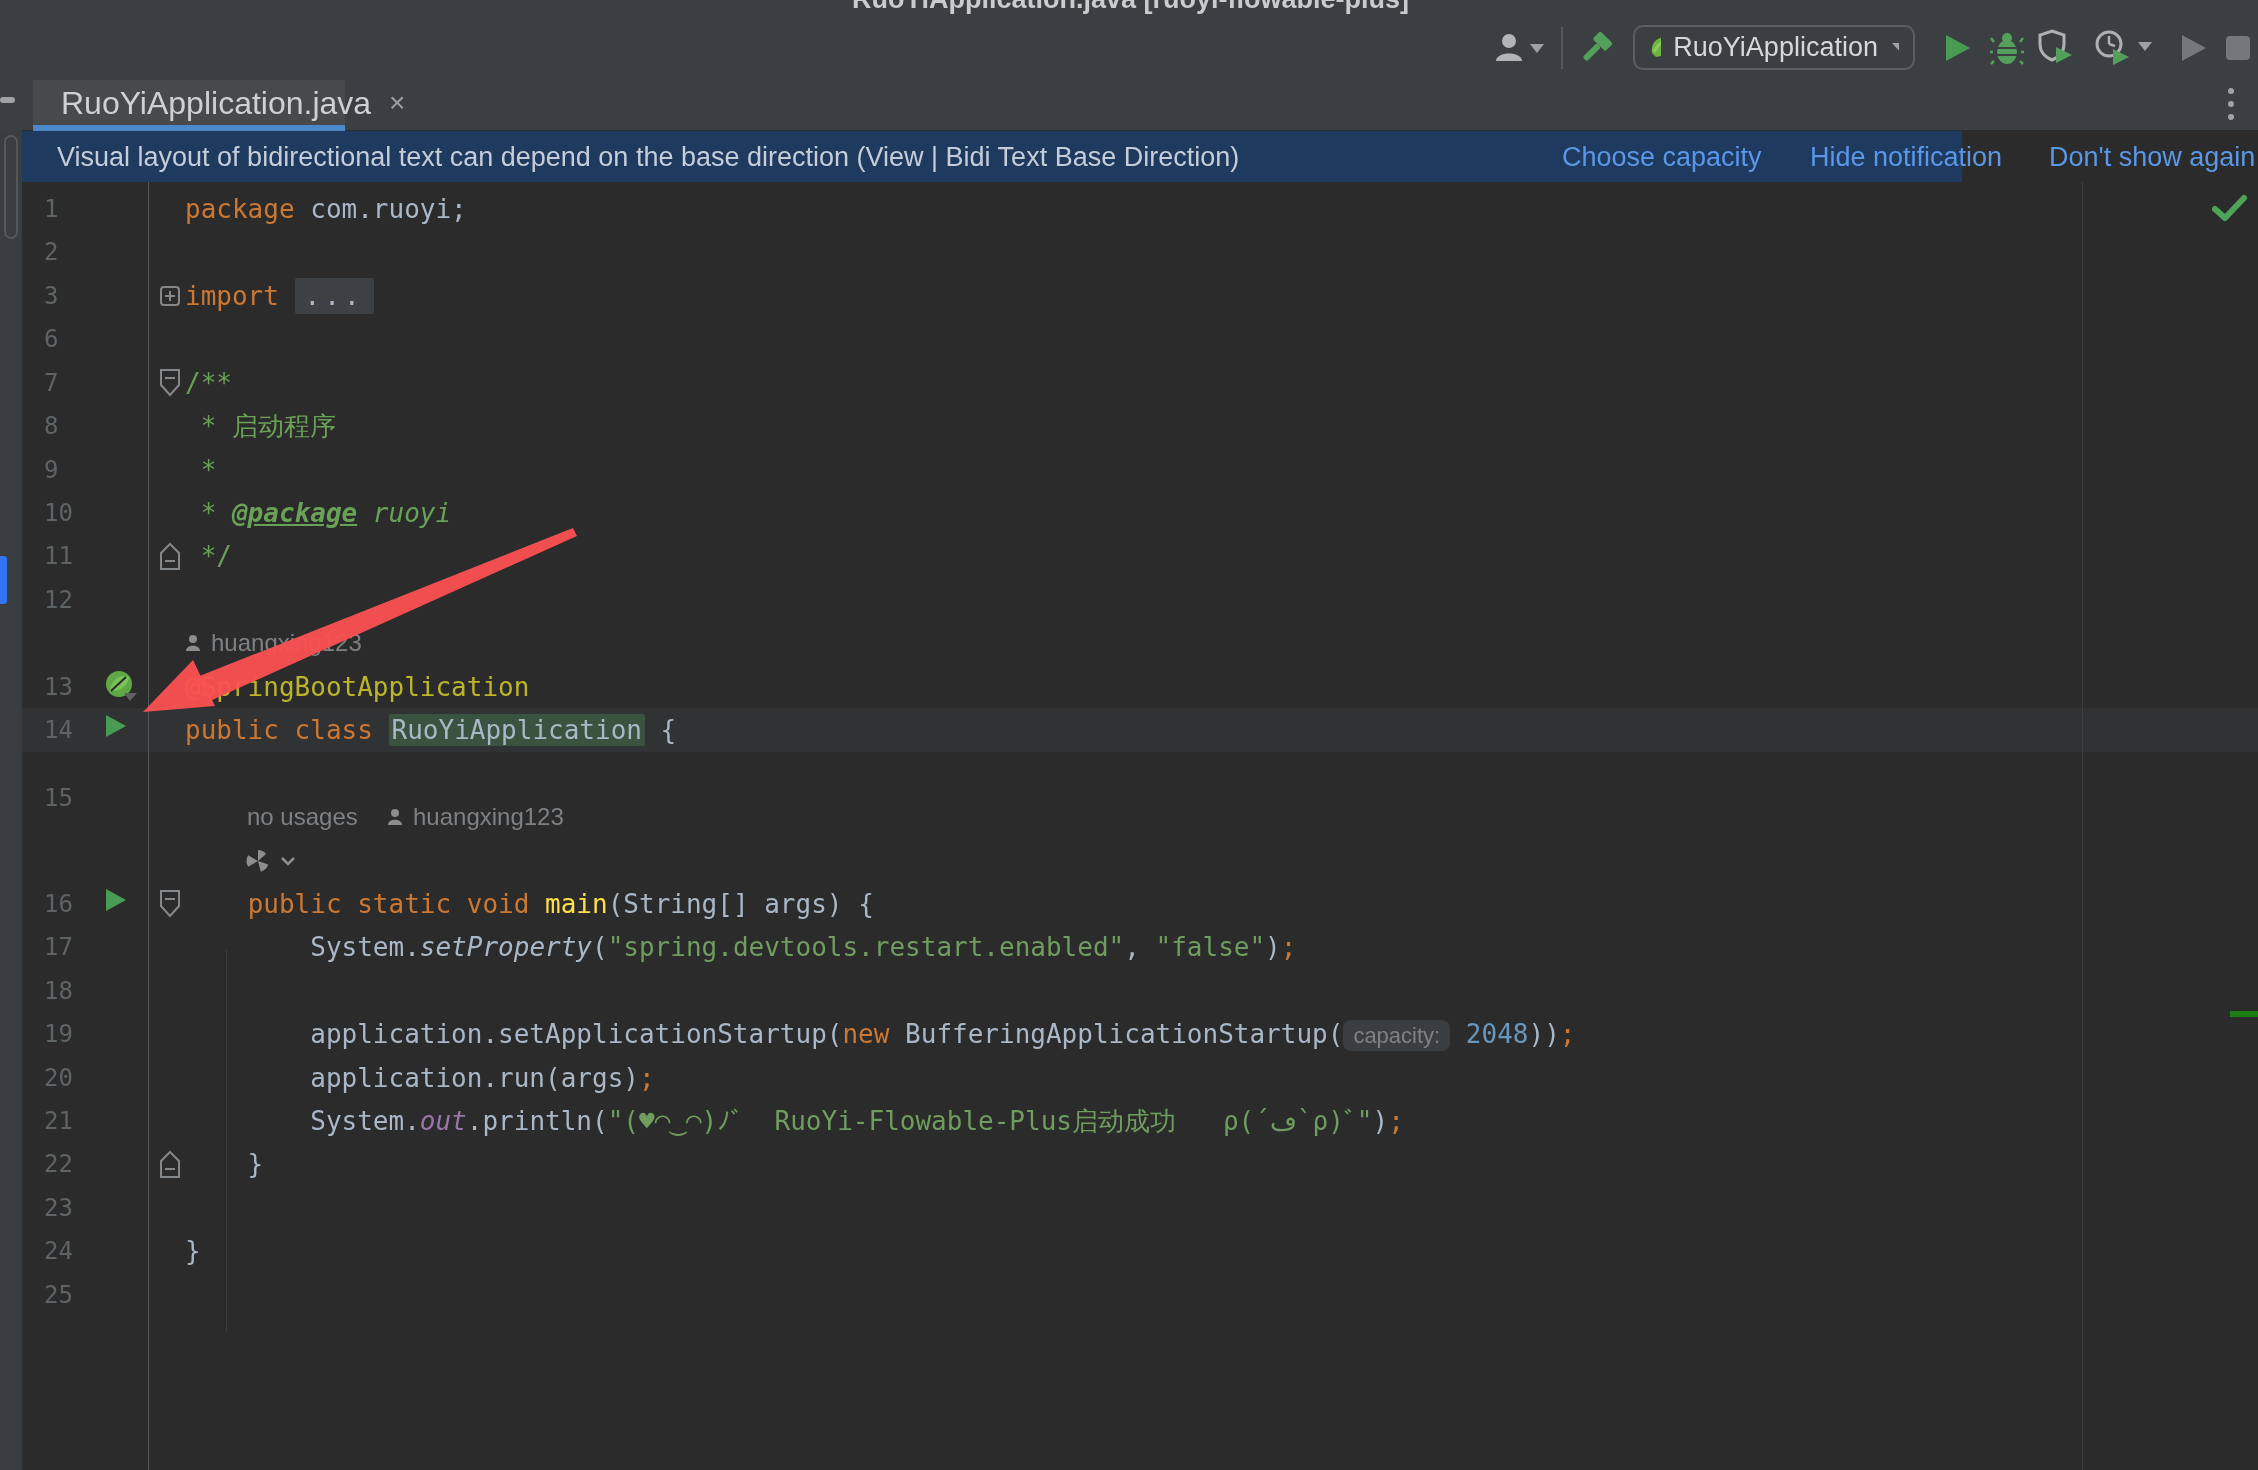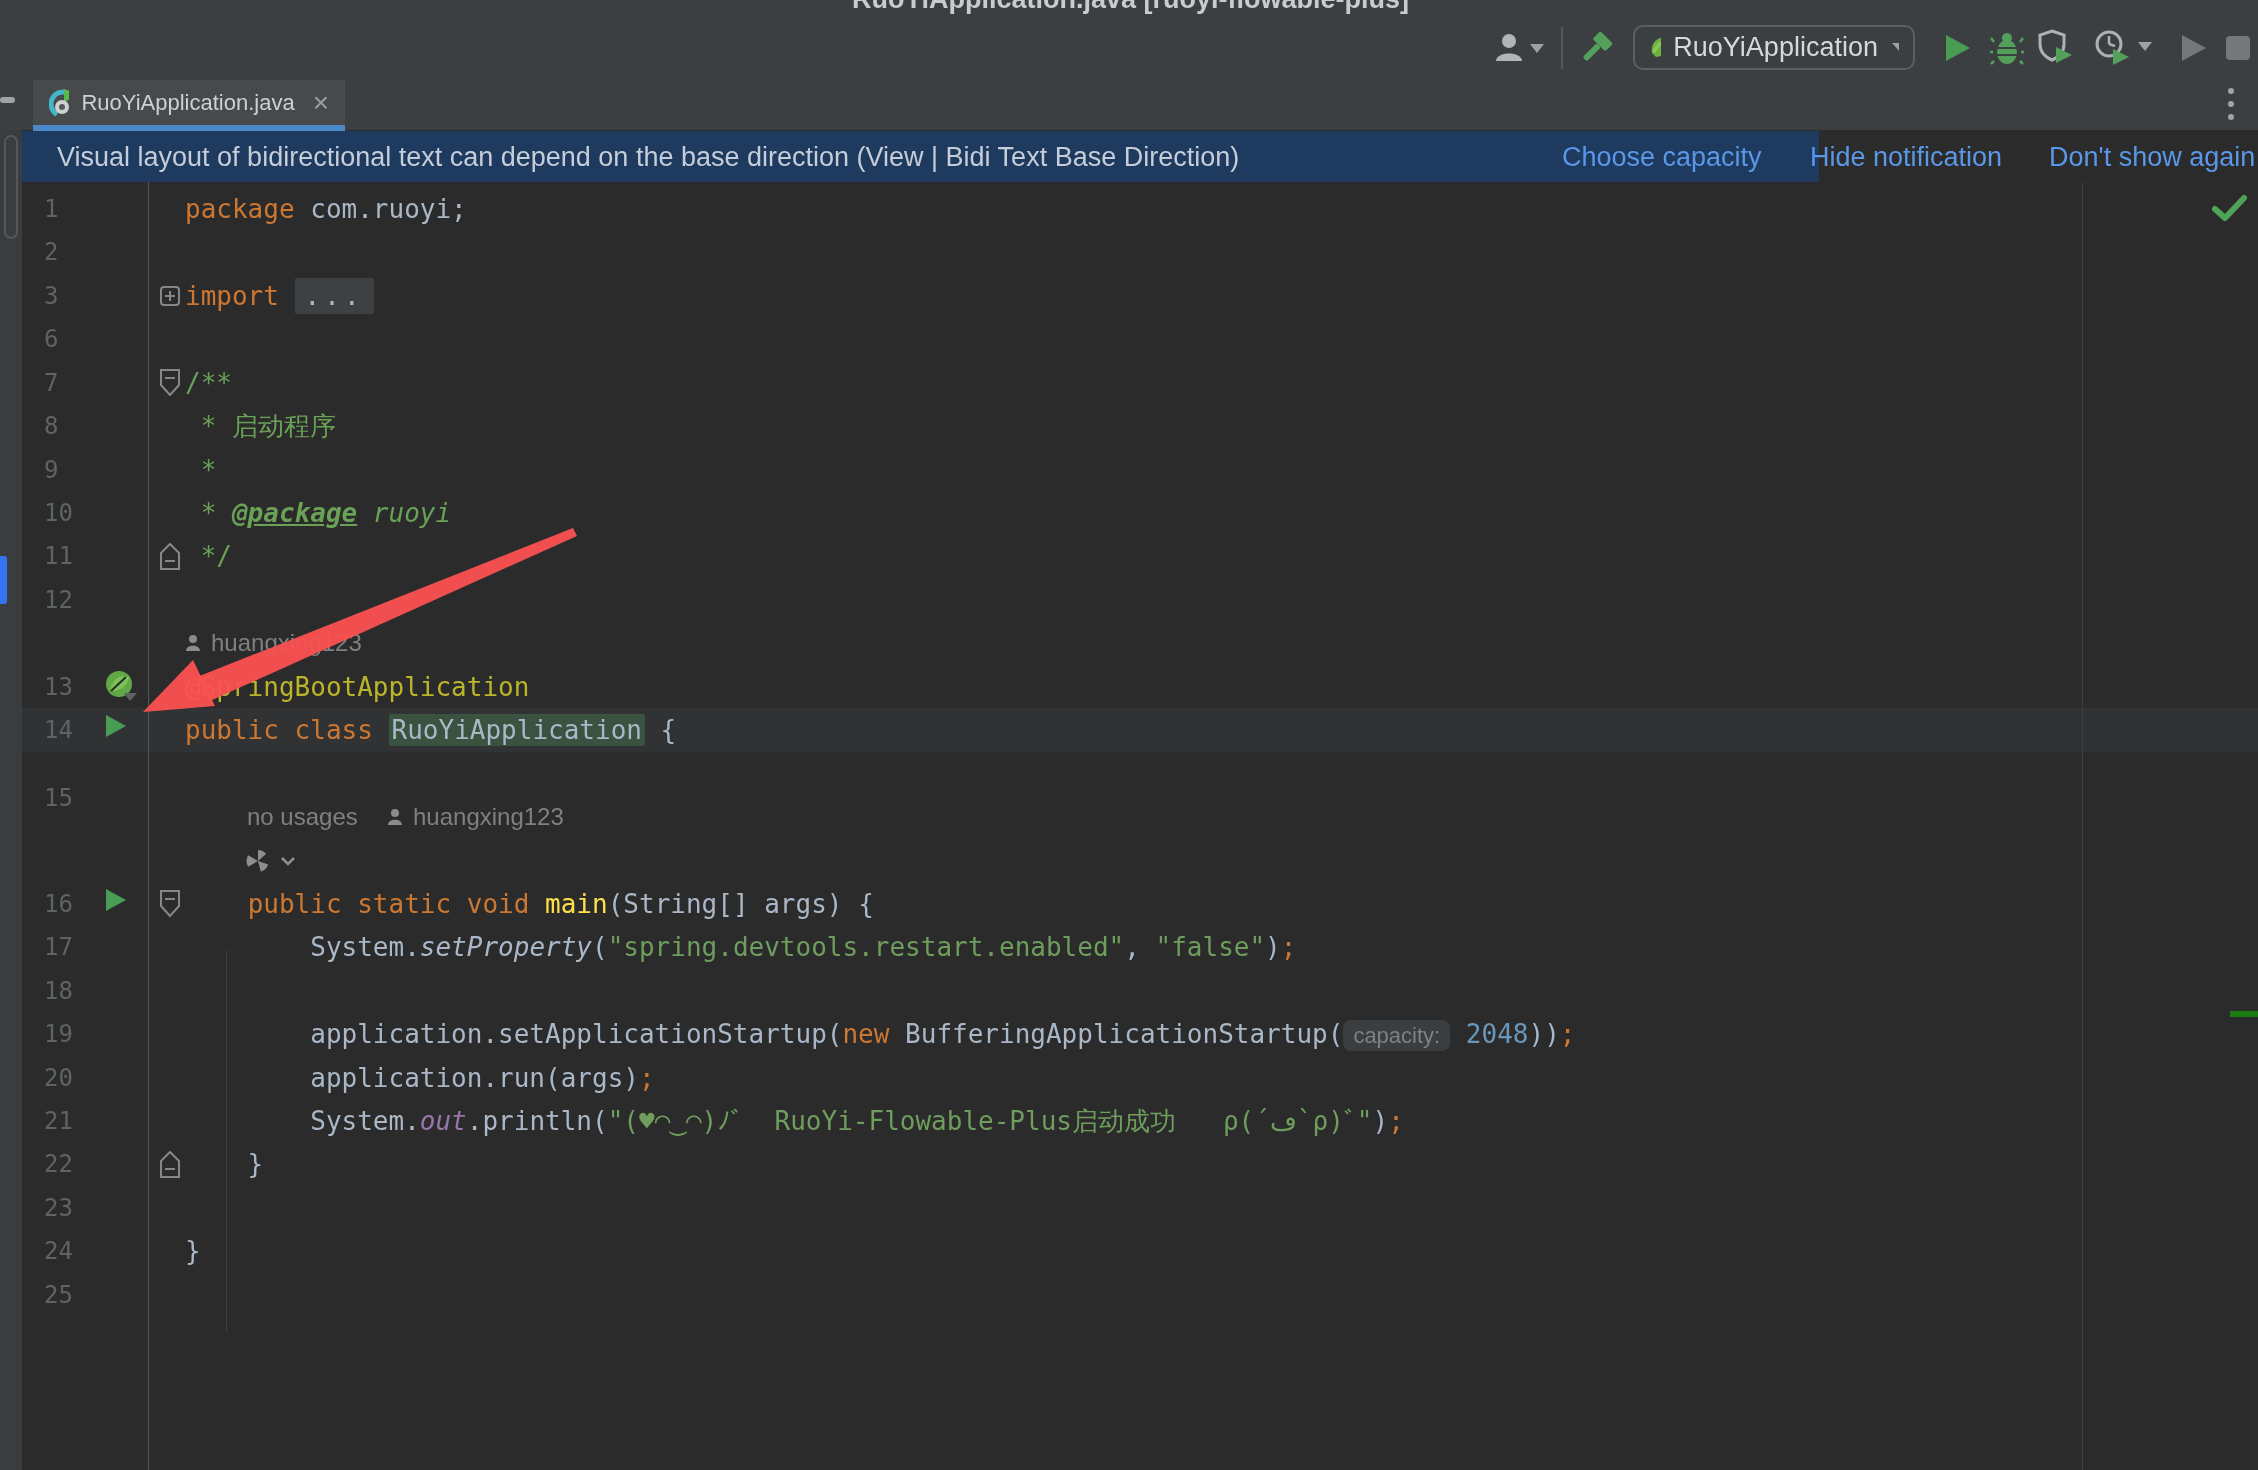--- a/index.html
+++ b/index.html
@@ -8,28 +8,28 @@
   
   .toolbar{position:absolute;left:0;top:0;width:2258px;height:74px;background:#3C3F41;overflow:hidden;border-bottom:1px solid #313335;}
   .title-cut{position:absolute;left:852px;top:-16px;font-size:27px;font-weight:bold;color:#C9CBCD;white-space:nowrap;}
   .tbicon{position:absolute;top:0;}
   .sep{position:absolute;left:1561px;top:27px;width:2px;height:42px;background:#55585A;}
   .combo{position:absolute;left:1633px;top:25px;width:282px;height:45px;border:2px solid #5B5F61;border-radius:10px;box-sizing:border-box;display:flex;align-items:center;gap:12px;padding:0 14px;}
   .combo-label{font-size:27px;color:#D6D8DA;white-space:nowrap;}
   
   .tabbar{position:absolute;left:0;top:74px;width:2258px;height:56px;background:#3C3F41;}
   .tab{position:absolute;left:33px;top:6px;width:312px;height:46px;background:#47494B;display:flex;align-items:center;gap:12px;padding:0 16px;box-sizing:border-box;}
-  .tab-label{font-size:22px;color:#CED1D4;white-space:nowrap;}
+  .tab-label{font-size:32px;color:#CED1D4;white-space:nowrap;}
   .tab-underline{position:absolute;left:33px;top:51px;width:312px;height:6px;background:#4A88C7;}
   .tab-close{font-size:28px;color:#9B9EA0;margin-left:6px;line-height:1;}
   .edge-dash{position:absolute;left:0;top:23px;width:15px;height:6px;border-radius:3px;background:#A0A2A4;}
   .kebab{position:absolute;left:2227px;top:14px;width:8px;height:40px;}
   .kebab i{position:absolute;left:1px;width:6px;height:6px;border-radius:50%;background:#A2A5A7;}
   
-  .banner{position:absolute;left:22px;top:131px;width:1797px;height:51px;background:#1F3A5F;}
+  .banner{position:absolute;left:22px;top:131px;width:1940px;height:51px;background:#1F3A5F;}
   .banner-msg{position:absolute;left:35px;top:50%;transform:translateY(-50%);font-size:27px;color:#C4CDD8;white-space:nowrap;}
   .banner-link{position:absolute;top:50%;transform:translateY(-50%);font-size:27px;color:#5A97E8;white-space:nowrap;cursor:pointer;}
   
   .editor{position:absolute;left:0;top:182px;width:2258px;height:1288px;}
   .lstripe{position:absolute;left:0;top:-52px;width:22px;height:1340px;background:#3A3D3F;z-index:3;}
   .pill{position:absolute;left:4px;top:5px;width:14px;height:104px;border:2px solid #55585A;border-radius:8px;box-sizing:border-box;}
   .bluebar{position:absolute;left:0;top:426px;width:7px;height:48px;background:#3574F0;border-radius:0 3px 3px 0;}
   .vline{position:absolute;top:0;bottom:0;width:1px;z-index:2;}
   .row{position:absolute;left:22px;right:0;height:44px;z-index:1;}
   .row.current{background:#313233;}

